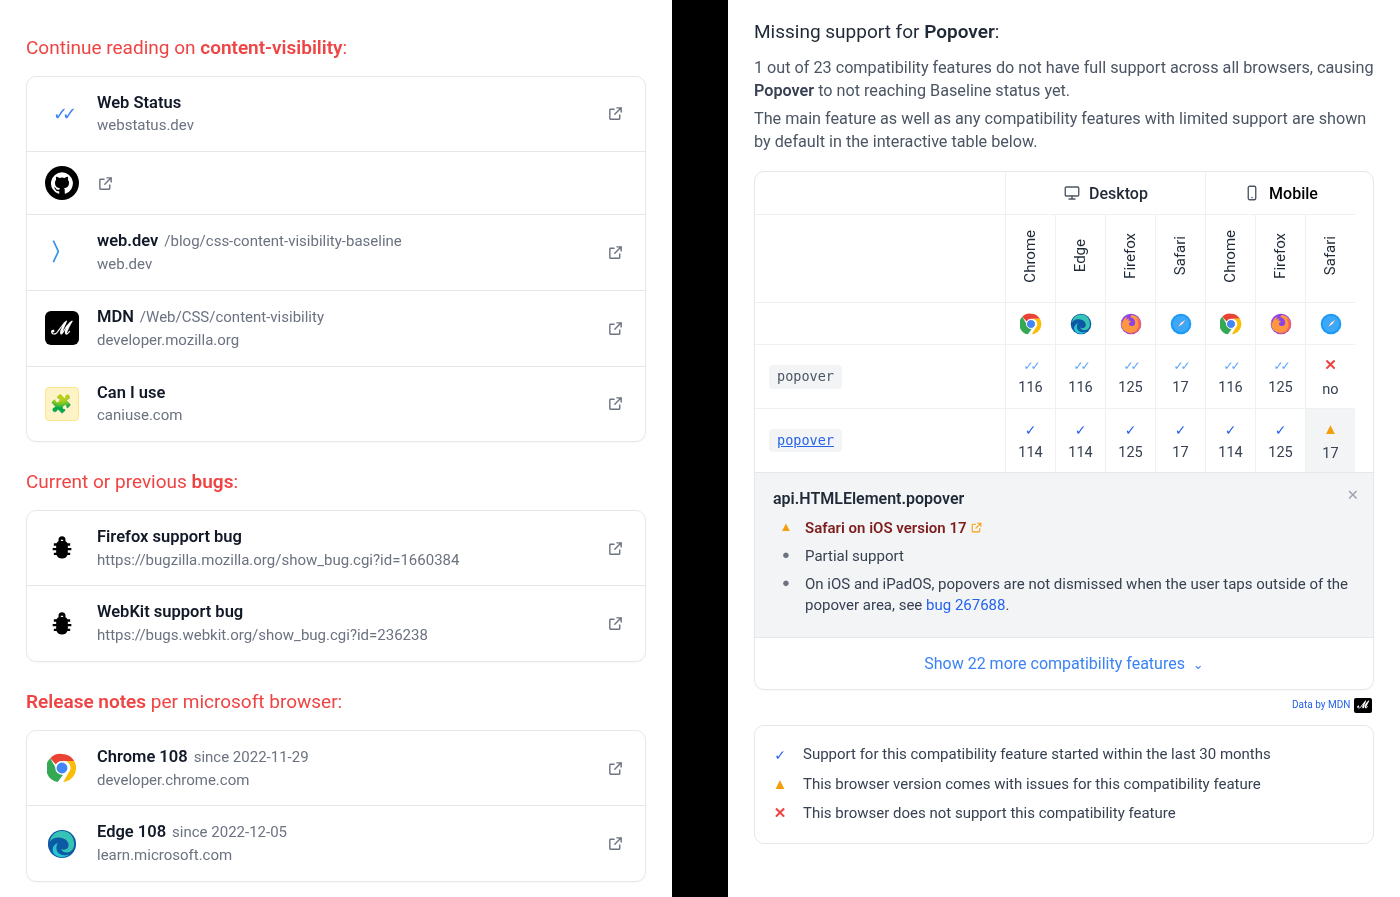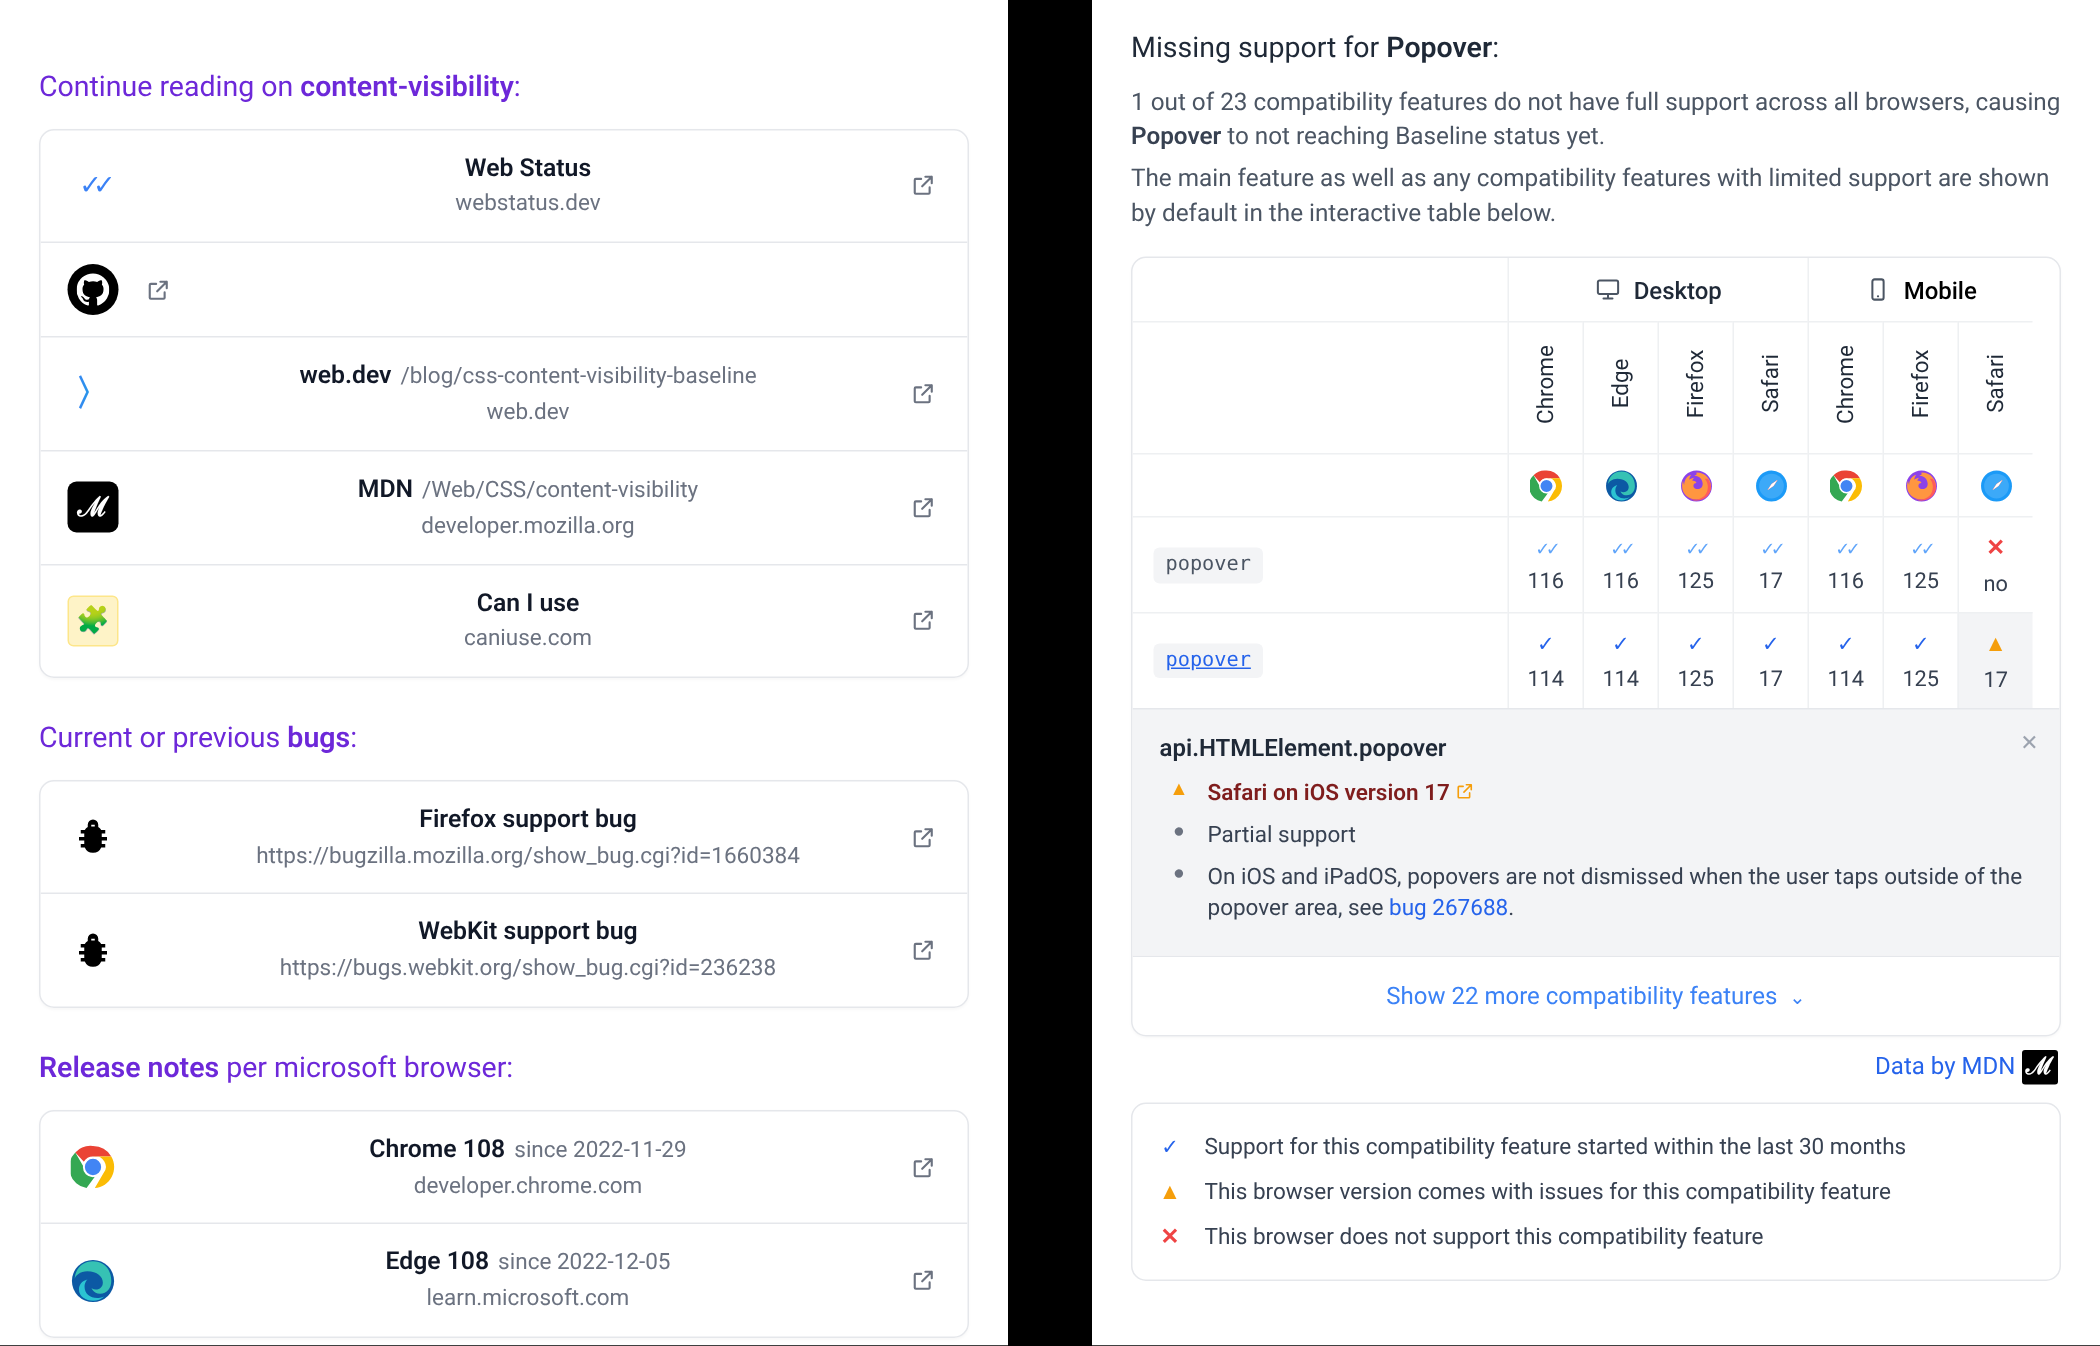--- a/index.html
+++ b/index.html
@@ -21,22 +21,22 @@
     background: #fff;
     overflow: hidden;
   }
   .pane-left  { width: 672px; margin-right: 28px; }
   .pane-right { width: 672px; margin-left: 28px; }
   
   .section-pad { padding: 20px 26px 0 26px; }
   .sec-head {
     font-size: 19px;
     font-weight: 400;
-    color: #6d28d9;
-    margin: 24px 0 14px 0;
+    color: #ef4444;
+    margin: 14px 0 14px 0;
   }
   .sec-head b { font-weight: 600; }
   .card-list {
     border: 1px solid #e5e7eb;
     border-radius: 10px;
     overflow: hidden;
     margin-bottom: 26px;
     box-shadow: 0 1px 2px rgba(0,0,0,0.03);
   }
   .card {
@@ -49,21 +49,21 @@
   }
   .card:first-child { border-top: none; }
   .card-icon {
     width: 34px; height: 34px;
     flex: 0 0 34px;
     margin-right: 18px;
     display: flex; align-items: center; justify-content: center;
     font-size: 22px;
     border-radius: 6px;
   }
-  .card-body { flex: 1; min-width: 0; text-align: center; }
+  .card-body { flex: 1; min-width: 0; }
   .card-title {
     font-weight: 600; color: #111827;
     font-size: 16.5px;
     display: inline;
   }
   .card-title .path {
     font-weight: 400; color: #6b7280; font-size: 15px;
     margin-left: 6px;
   }
   .card-sub {
@@ -143,21 +143,21 @@
 
   .show-more {
     border-top:1px solid #e5e7eb;
     text-align:center;
     padding: 14px 0;
     color:#3b82f6;
     font-weight:400;
     font-size:16px;
     cursor:pointer;
   }
-  .data-by { text-align:right; color:#2563eb; font-size:16px; margin:8px 2px 12px 0; }
+  .data-by { text-align:right; color:#2563eb; font-size:10px; margin:8px 2px 12px 0; }
   .data-by .mdn-badge { display:inline-block; background:#000; color:#fff; padding:0 3px; border-radius:2px; font-family: Georgia, serif; font-weight:700; margin-left:4px; }
 
   .legend {
     border:1px solid #e5e7eb;
     border-radius:10px;
     padding:10px 16px;
     font-size:15px;
     color:#374151;
   }
   .legend .lrow { display:flex; align-items:center; gap:14px; margin:8px 0; }

